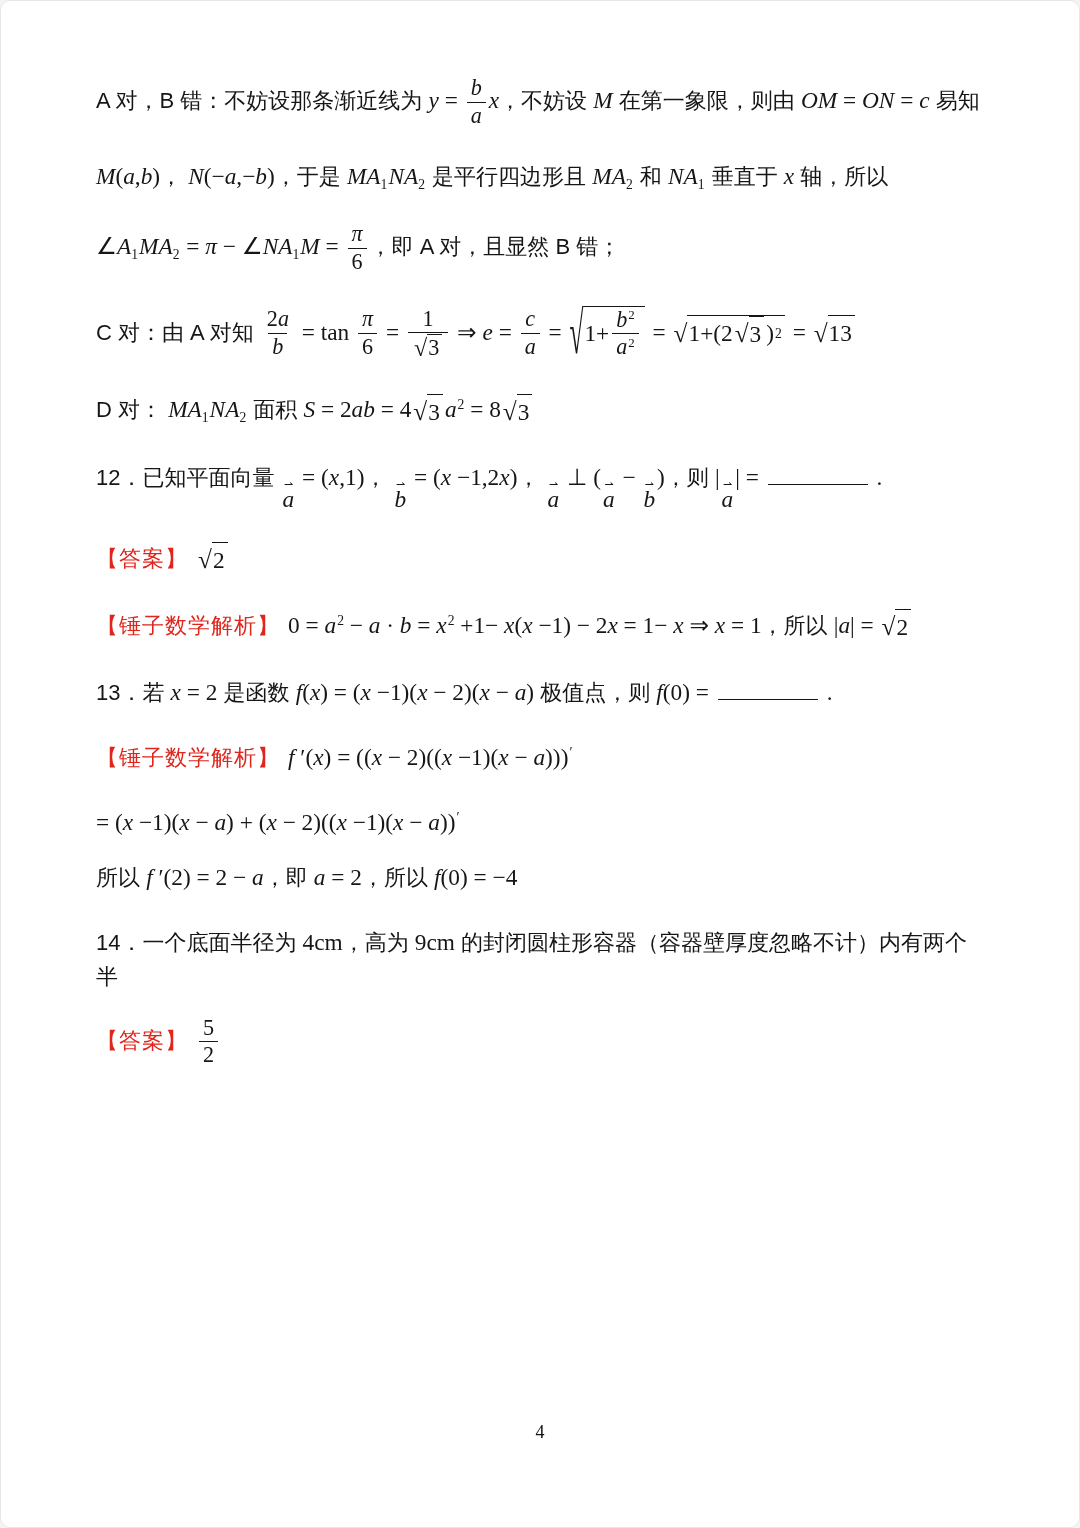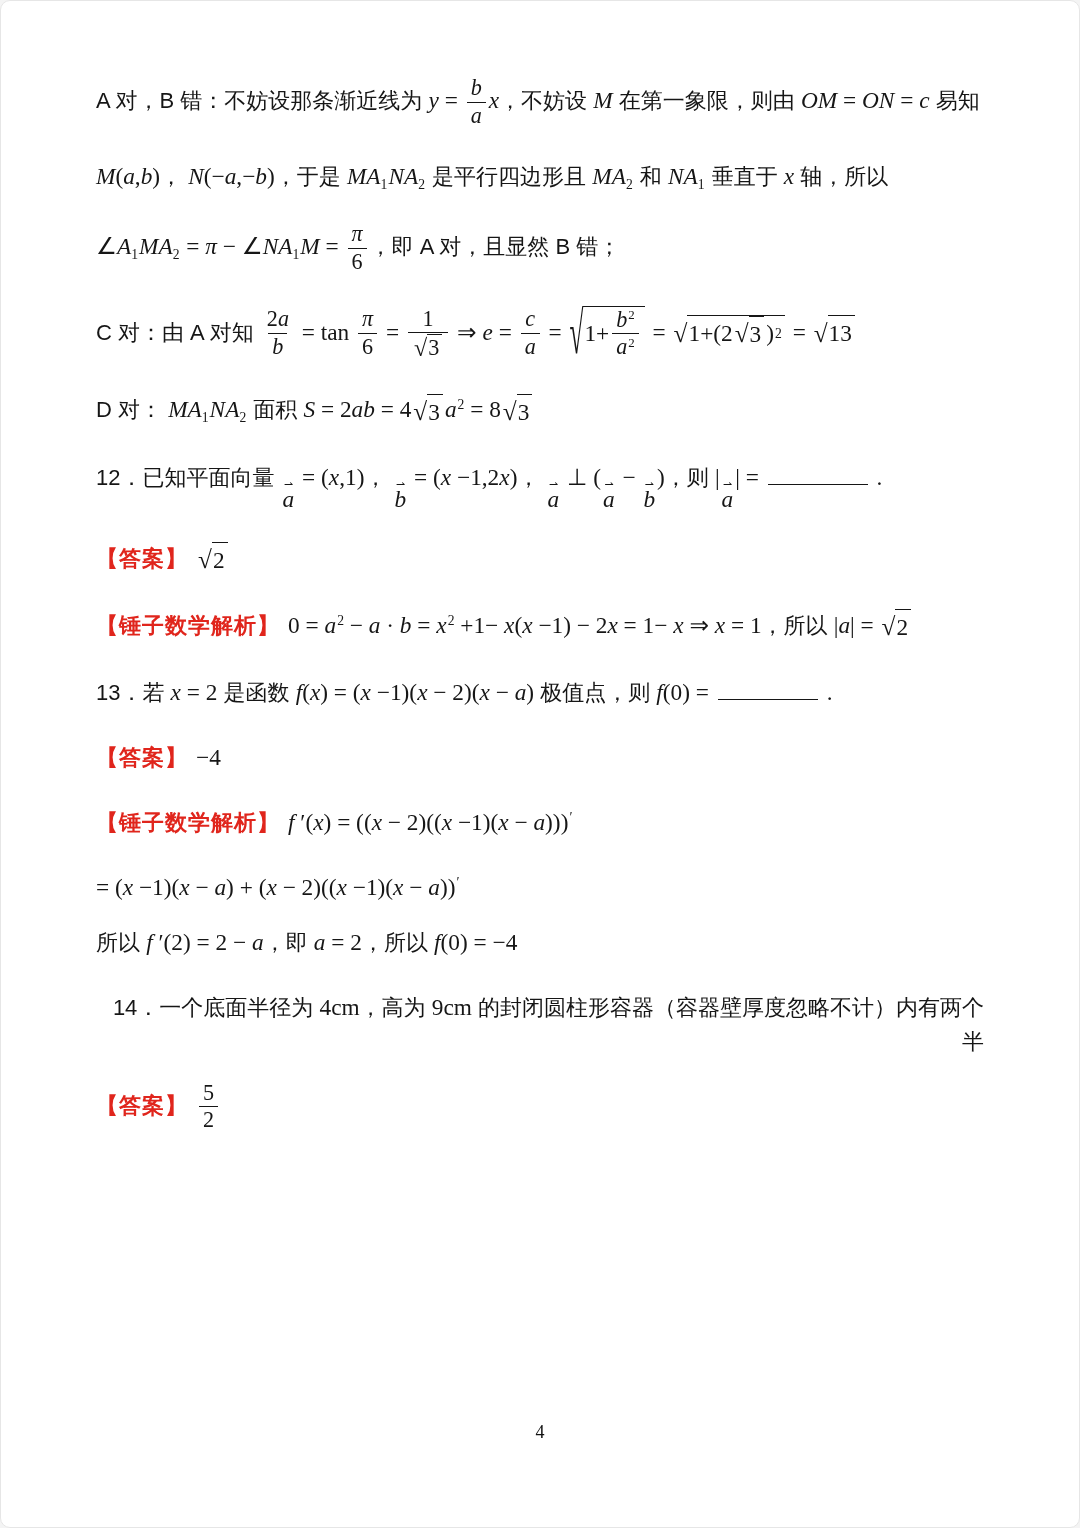--- a/index.html
+++ b/index.html
@@ -60,28 +60,28 @@
   }
   .vec-arrow{font-family:"DejaVu Sans", sans-serif;font-size:0.5em;line-height:0.7;}
   .vec-char{font-family:"Liberation Serif", serif;font-style:italic;font-size:1.06em;line-height:1;}
   
   .blank{
     display:inline-block;height:1em;margin:0 3px;
     border-bottom:1.6px solid var(--ink);vertical-align:baseline;
   }
   
   .lbl{
-    color:var(--red);font-weight:bold;margin-right:8px;
+    color:var(--red);font-weight:normal;margin-right:8px;
     font-family:"Liberation Sans", sans-serif;letter-spacing:1px;
   }
   
   [data-name="solution-ab-line2"]{margin-bottom:26px;}
   [data-name="solution-c"]{margin-bottom:31px;}
   [data-name="analysis-13-line2"]{margin-bottom:20px;}
-  [data-name="question-14-line1"]{margin-bottom:22px;text-align:right;}
+  [data-name="question-14-line1"]{margin-bottom:22px;}
   .page-footer{
     position:absolute;left:0;right:0;bottom:84px;
     text-align:center;font-size:18px;color:#111;
     font-family:"Liberation Serif", serif;
   }
 </style>
 </head>
 <body>
 
 <div class="page" data-name="document-page">
@@ -176,21 +176,20 @@
             <span class="run-roman" data-name="math-run">2</span>
           </span>
         </span></div>
       <div class="block" data-name="analysis-12"><span class="lbl" data-name="analysis-label">【锤子数学解析】</span><span class="run-roman" data-name="math-run">0 = </span><span class="run-italic" data-name="math-run">a</span><span class="msup" data-name="superscript">2</span><span class="run-roman" data-name="math-run"> − </span><span class="run-italic" data-name="math-run">a</span><span class="run-roman" data-name="math-run"> · </span><span class="run-italic" data-name="math-run">b</span><span class="run-roman" data-name="math-run"> = </span><span class="run-italic" data-name="math-run">x</span><span class="msup" data-name="superscript">2</span><span class="run-roman" data-name="math-run"> +1− </span><span class="run-italic" data-name="math-run">x</span><span class="run-roman" data-name="math-run">(</span><span class="run-italic" data-name="math-run">x</span><span class="run-roman" data-name="math-run"> −1) − 2</span><span class="run-italic" data-name="math-run">x</span><span class="run-roman" data-name="math-run"> = 1− </span><span class="run-italic" data-name="math-run">x</span><span class="run-roman" data-name="math-run"> ⇒ </span><span class="run-italic" data-name="math-run">x</span><span class="run-roman" data-name="math-run"> = 1</span><span class="run-text" data-name="text-run">，所以 </span><span class="run-roman" data-name="math-run">|</span><span class="run-italic" data-name="math-run">a</span><span class="run-roman" data-name="math-run">| = </span><span class="sqrt" data-name="sqrt-radical">
           <span class="sq-sym" data-name="radical-symbol">√</span>
           <span class="sq-body" data-name="radicand">
             <span class="run-roman" data-name="math-run">2</span>
           </span>
         </span></div>
       <div class="block" data-name="question-13"><span class="run-text" data-name="text-run">13．若 </span><span class="run-italic" data-name="math-run">x</span><span class="run-roman" data-name="math-run"> = 2</span><span class="run-text" data-name="text-run"> 是函数 </span><span class="run-italic" data-name="math-run">f</span><span class="run-roman" data-name="math-run">(</span><span class="run-italic" data-name="math-run">x</span><span class="run-roman" data-name="math-run">) = (</span><span class="run-italic" data-name="math-run">x</span><span class="run-roman" data-name="math-run"> −1)(</span><span class="run-italic" data-name="math-run">x</span><span class="run-roman" data-name="math-run"> − 2)(</span><span class="run-italic" data-name="math-run">x</span><span class="run-roman" data-name="math-run"> − </span><span class="run-italic" data-name="math-run">a</span><span class="run-roman" data-name="math-run">)</span><span class="run-text" data-name="text-run"> 极值点，则 </span><span class="run-italic" data-name="math-run">f</span><span class="run-roman" data-name="math-run">(0) = </span><span class="blank" data-name="blank-underline" style="width: 100px;"></span><span class="run-roman" data-name="math-run"> .</span></div>
-      <div class="block" data-name="answer-13"><span class="lbl" data-name="answer-label">【答案】</span><span class="run-roman" data-name="math-run">−4</span></div>
       <div class="block" data-name="analysis-13-line1"><span class="lbl" data-name="analysis-label">【锤子数学解析】</span><span class="run-italic" data-name="math-run">f</span><span class="run-roman" data-name="math-run"> ′(</span><span class="run-italic" data-name="math-run">x</span><span class="run-roman" data-name="math-run">) = ((</span><span class="run-italic" data-name="math-run">x</span><span class="run-roman" data-name="math-run"> − 2)((</span><span class="run-italic" data-name="math-run">x</span><span class="run-roman" data-name="math-run"> −1)(</span><span class="run-italic" data-name="math-run">x</span><span class="run-roman" data-name="math-run"> − </span><span class="run-italic" data-name="math-run">a</span><span class="run-roman" data-name="math-run">)))</span><span class="msup" data-name="superscript">′</span></div>
       <div class="block" data-name="analysis-13-line2"><span class="run-roman" data-name="math-run">= (</span><span class="run-italic" data-name="math-run">x</span><span class="run-roman" data-name="math-run"> −1)(</span><span class="run-italic" data-name="math-run">x</span><span class="run-roman" data-name="math-run"> − </span><span class="run-italic" data-name="math-run">a</span><span class="run-roman" data-name="math-run">) + (</span><span class="run-italic" data-name="math-run">x</span><span class="run-roman" data-name="math-run"> − 2)((</span><span class="run-italic" data-name="math-run">x</span><span class="run-roman" data-name="math-run"> −1)(</span><span class="run-italic" data-name="math-run">x</span><span class="run-roman" data-name="math-run"> − </span><span class="run-italic" data-name="math-run">a</span><span class="run-roman" data-name="math-run">))</span><span class="msup" data-name="superscript">′</span></div>
       <div class="block" data-name="analysis-13-line3"><span class="run-text" data-name="text-run">所以 </span><span class="run-italic" data-name="math-run">f</span><span class="run-roman" data-name="math-run"> ′(2) = 2 − </span><span class="run-italic" data-name="math-run">a</span><span class="run-text" data-name="text-run">，即 </span><span class="run-italic" data-name="math-run">a</span><span class="run-roman" data-name="math-run"> = 2</span><span class="run-text" data-name="text-run">，所以 </span><span class="run-italic" data-name="math-run">f</span><span class="run-roman" data-name="math-run">(0) = −4</span></div>
       <div class="block" data-name="question-14-line1"><span class="run-text" data-name="text-run">14．一个底面半径为 </span><span class="run-roman" data-name="math-run">4cm</span><span class="run-text" data-name="text-run">，高为 </span><span class="run-roman" data-name="math-run">9cm</span><span class="run-text" data-name="text-run"> 的封闭圆柱形容器（容器壁厚度忽略不计）内有两个半</span></div>
       <div class="block" data-name="answer-14"><span class="lbl" data-name="answer-label">【答案】</span><span class="frac" data-name="fraction">
           <span class="num" data-name="fraction-numerator"><span class="run-roman" data-name="math-run">5</span></span>
           <span class="den" data-name="fraction-denominator"><span class="run-roman" data-name="math-run">2</span></span>
         </span></div>
     </div>
   <div class="page-footer" data-name="page-footer">

